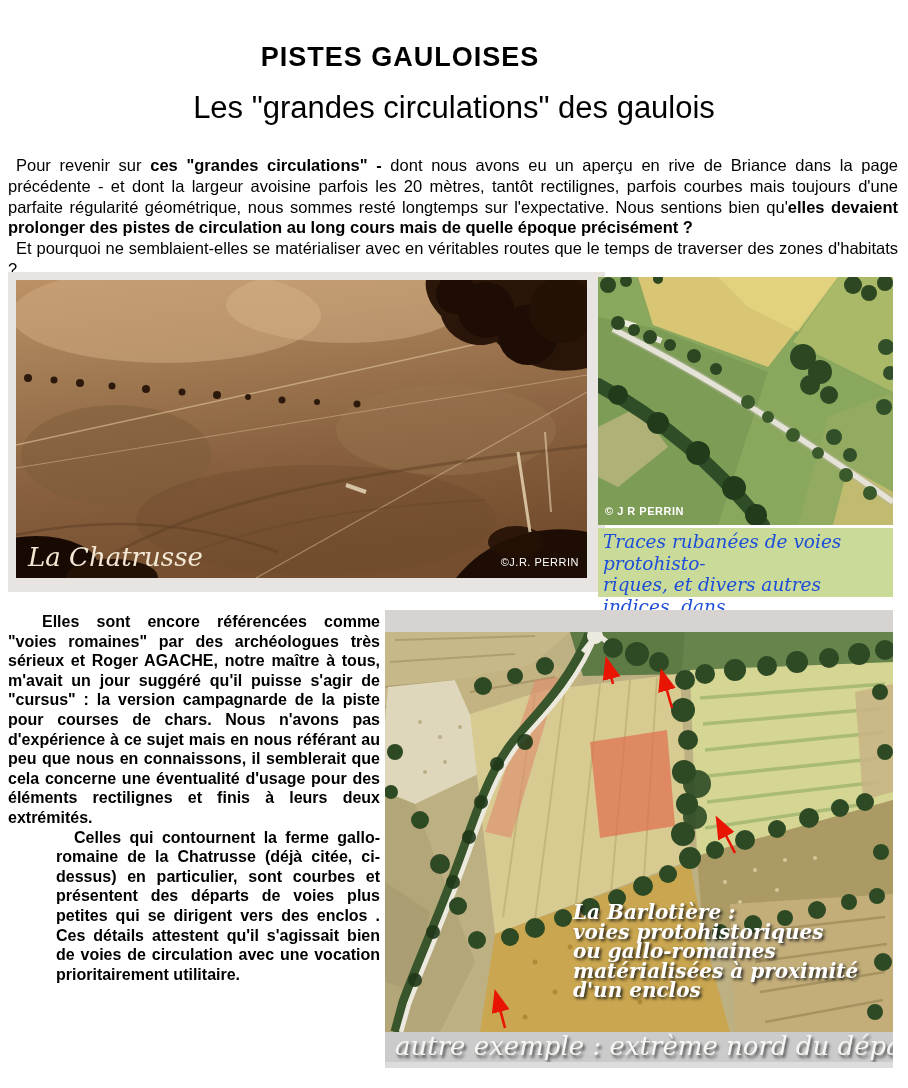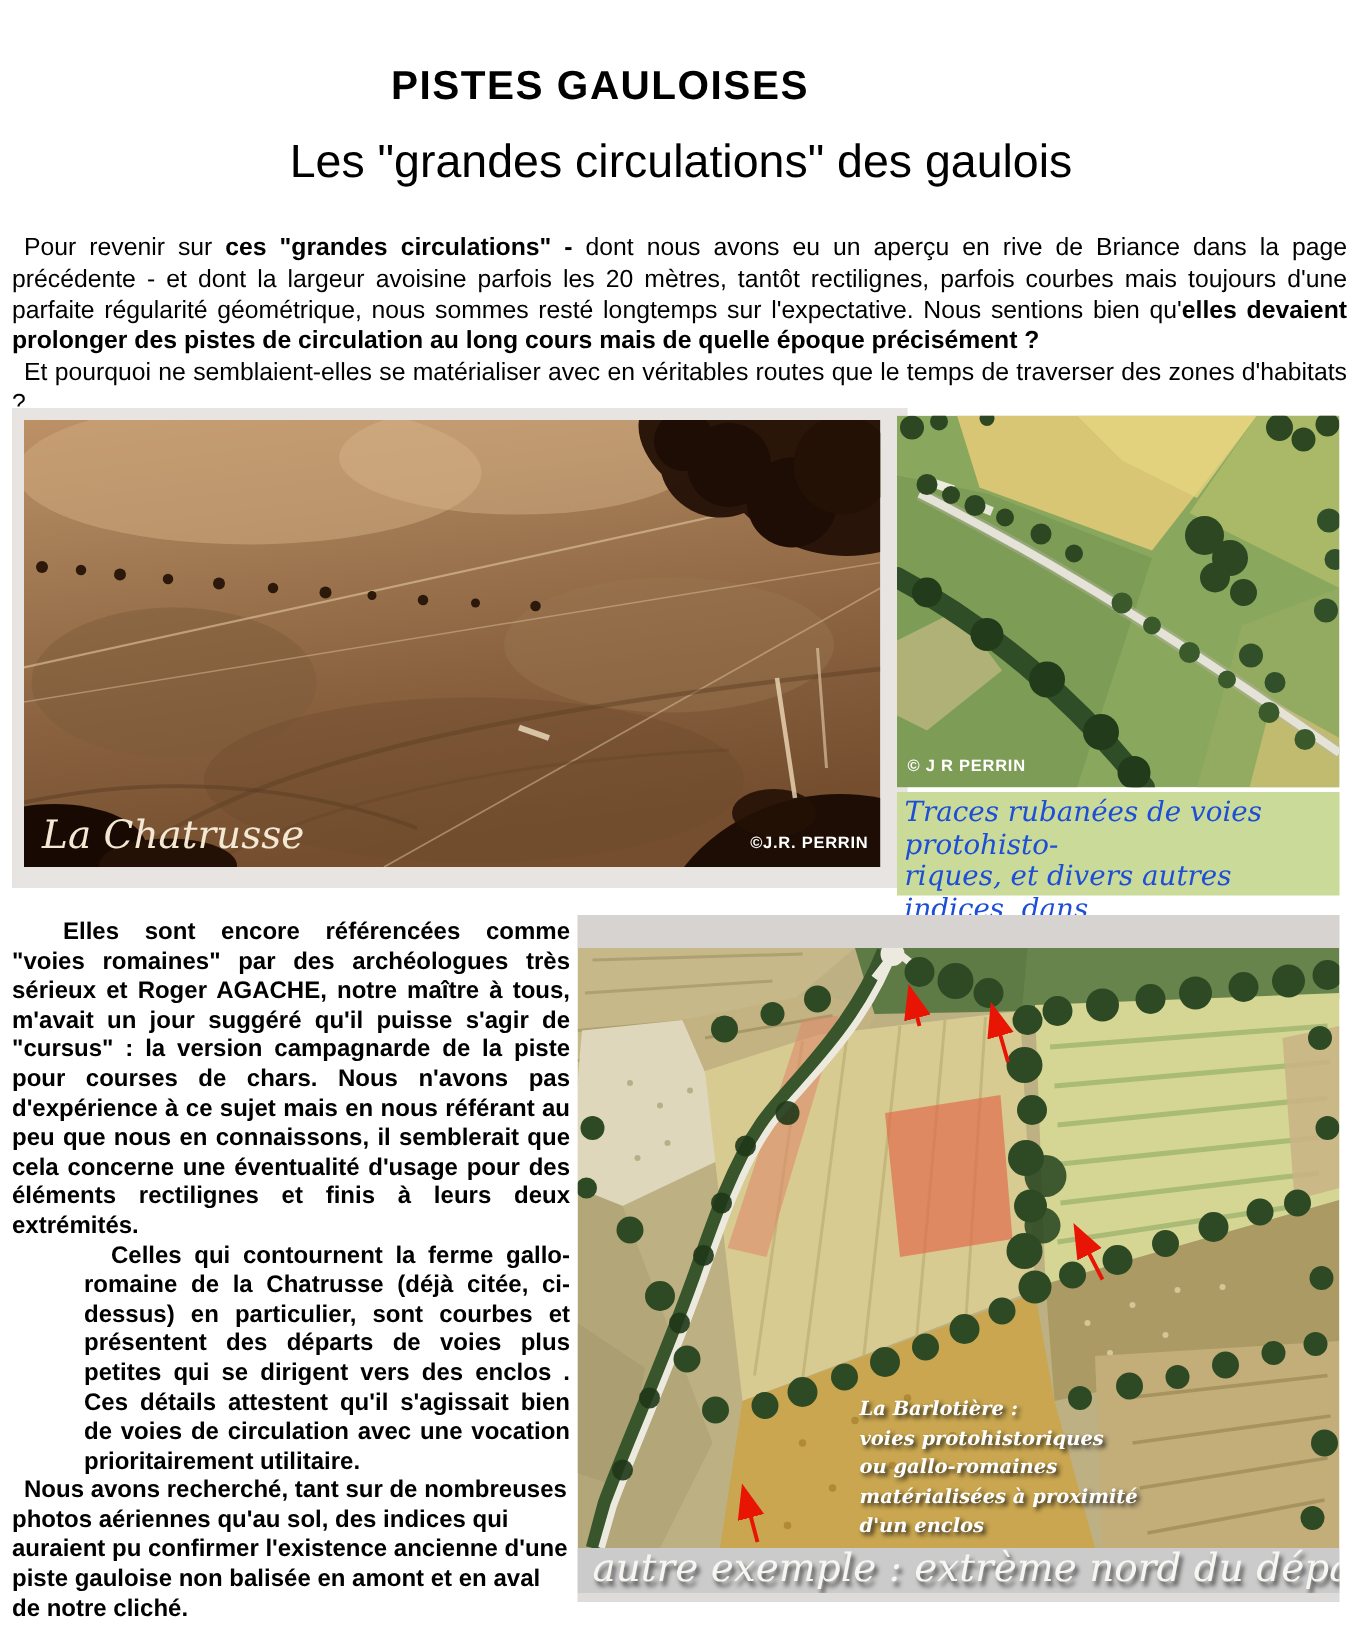--- a/index.html
+++ b/index.html
@@ -34,21 +34,21 @@
     position:absolute;left:8px;top:8px;width:571px;height:298px;overflow:hidden;
   }
   .photo-chatrusse svg{display:block;width:100%;height:100%;}
   .ch-label{
     position:absolute;left:12px;bottom:6px;
     font-family:"DejaVu Serif",serif;font-style:italic;
     font-size:26px;color:#f3e8d4;
   }
   .ch-credit{
     position:absolute;right:8px;bottom:10px;
-    font-size:11px;font-weight:bold;color:#ffffff;letter-spacing:.5px;
+    font-size:11px;font-weight:normal;color:#ffffff;letter-spacing:.5px;
   }
   .photo-bouvier{
     left:598px;top:277px;width:295px;height:248px;overflow:hidden;
   }
   .photo-bouvier svg{display:block;width:100%;height:100%;}
   .bv-credit{
     position:absolute;left:7px;bottom:8px;
     font-size:11px;font-weight:bold;color:#ffffff;letter-spacing:.5px;
   }
   .green-caption{
@@ -66,23 +66,23 @@
   .article p{margin:0;font-weight:bold;}
   .article .a1{text-indent:34px;}
   .article .a2{text-indent:18px;margin-left:48px;}
   .article .a3{text-indent:8px;text-align:left;}
   
   .panel-bottom{left:385px;top:610px;width:508px;height:458px;}
   .strip-top{height:22px;background:#d6d3d0;}
   .photo-barl{position:relative;width:508px;height:400px;overflow:hidden;}
   .photo-barl svg{display:block;width:100%;height:100%;}
   .barl-overlay{
-    position:absolute;left:188px;top:298px;
+    position:absolute;left:188px;top:271px;
     font-family:"DejaVu Serif",serif;font-style:italic;font-weight:bold;
-    font-size:13px;line-height:19.5px;color:#ffffff;
+    font-size:20px;line-height:19.5px;color:#ffffff;
     text-shadow:2px 2px 3px rgba(20,20,20,.85);
     white-space:pre-line;
   }
   .bottom-caption{
     height:30px;background:#cbcbcb;
     font-family:"DejaVu Serif",serif;font-style:italic;
     font-size:26px;line-height:29px;color:#f7f6f2;
     text-shadow:2px 3px 3px rgba(70,70,70,.95);
     padding-left:10px;white-space:nowrap;overflow:hidden;
   }
@@ -214,21 +214,20 @@
     <span class="bv-credit">© J R PERRIN</span>
   </div>
 
   <div class="abs green-caption" style="background:#c9da99">Traces rubanées de voies protohisto-
 riques, et divers autres indices, dans
 les "Terres du Bouvier" (Chassenon)</div>
 
   <div class="abs article">
     <p class="a1"><span>Elles sont encore référencées comme "voies romaines" par des archéologues très sérieux et </span><b>Roger AGACHE</b><span>, notre maître à tous, m'avait un jour suggéré qu'il puisse s'agir de "cursus" : la version campagnarde de la piste pour courses de chars. Nous n'avons pas d'expérience à ce sujet mais en nous référant au peu que nous en connaissons, il semblerait que cela concerne une éventualité d'usage pour des éléments rectilignes et finis à leurs deux extrémités.</span></p>
     <p class="a2">Celles qui contournent la ferme gallo-romaine de la Chatrusse (déjà citée, ci-dessus) en particulier, sont courbes et présentent des départs de voies plus petites qui se dirigent vers des enclos . Ces détails attestent qu'il s'agissait bien de voies de circulation avec une vocation prioritairement utilitaire.</p>
-    <p class="a3">Nous avons recherché, tant sur de nombreuses photos aériennes qu'au sol, des indices qui auraient pu confirmer l'existence ancienne d'une piste gauloise non balisée en amont et en aval de notre cliché.</p>
   </div>
 
   <div class="abs panel-bottom">
     <div class="strip-top"></div>
     <div class="photo-barl">
       <svg viewBox="0 0 508 400" preserveAspectRatio="none">
         <defs>
           <marker id="ah" markerWidth="9" markerHeight="8" refX="7" refY="3.5" orient="auto">
             <path d="M0 0 L9 3.5 L0 7 Z" fill="#e81504"></path>
           </marker>

